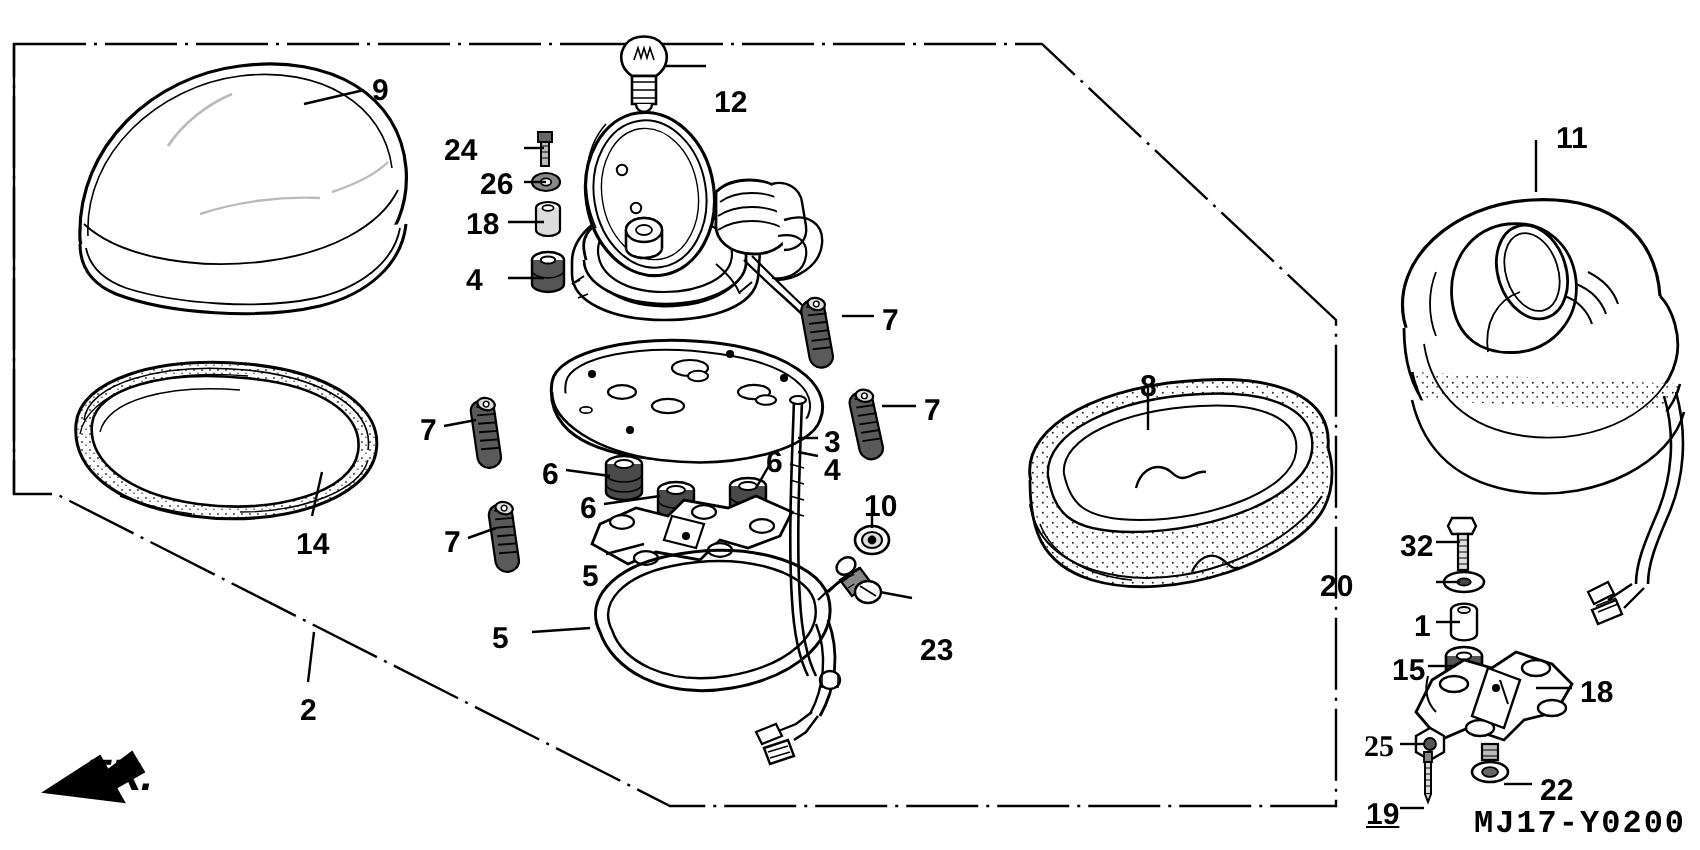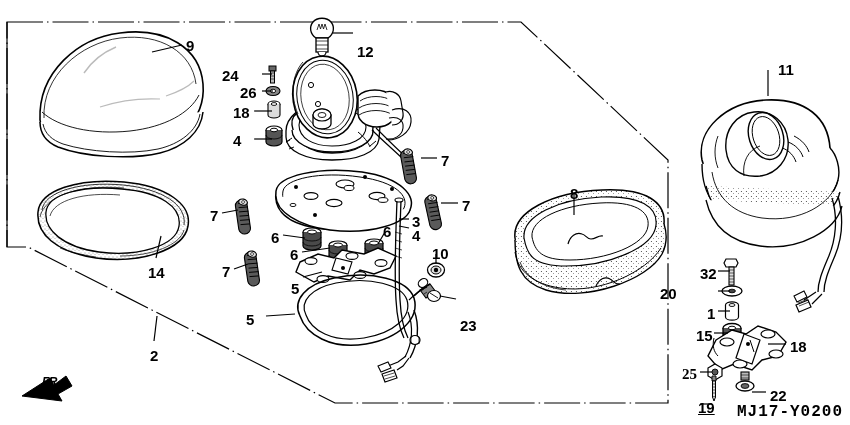--- a/index.html
+++ b/index.html
@@ -5,21 +5,21 @@
 <style>
   html,body{margin:0;padding:0;background:#ffffff;}
   body{width:850px;height:425px;overflow:hidden;
        font-family:"Liberation Sans",sans-serif;color:#000;}
   #sheet{position:relative;width:850px;height:425px;background:#fff;}
   #sheet svg{position:absolute;top:0;left:0;}
   .lbl{position:absolute;font-family:"Liberation Sans",sans-serif;
        font-size:15px;font-weight:bold;color:#000;line-height:1;
        white-space:nowrap;letter-spacing:0px;}
   .fr{position:absolute;font-family:"Liberation Sans",sans-serif;
-      font-weight:bold;font-style:italic;font-size:12px;letter-spacing:-0.5px;}
+      font-weight:bold;font-style:italic;font-size:22px;letter-spacing:-0.5px;}
   .code{position:absolute;font-family:"Liberation Mono",monospace;
         font-size:16px;font-weight:bold;letter-spacing:1px;color:#000;}
 </style>
 </head>
 <body>
 
 <div id="sheet">
 
 <svg width="850" height="425" viewBox="0 0 850 425">
   <defs>
@@ -393,20 +393,20 @@
       <div class="lbl" style="left: 246px; top: 312px;">5</div>
       <div class="lbl" style="left: 148px; top: 265px;">14</div>
       <div class="lbl" style="left: 150px; top: 348px;">2</div>
       <div class="lbl" style="left: 700px; top: 266px;">32</div>
       <div class="lbl" style="left: 660px; top: 286px;">20</div>
       <div class="lbl" style="left: 707px; top: 306px;">1</div>
       <div class="lbl" style="left: 696px; top: 328px;">15</div>
       <div class="lbl" style="left: 790px; top: 339px;">18</div>
       <div class="lbl" style="left: 682px; top: 367px; font-family: Liberation Serif, serif;">25</div>
       <div class="lbl" style="left: 770px; top: 388px;">22</div>
-      <div class="lbl" style="left: 698px; top: 400px; text-decoration: underline;">19</div>
+      <div class="lbl" style="left: 683px; top: 400px; text-decoration: underline;">19</div>
     </div>
 
 <div class="fr" style="left:42px; top:375px;">FR.</div>
 
 <div class="code" style="left:737px; top:403px;">MJ17-Y0200</div>
 
 </div>
 
 </body></html>

